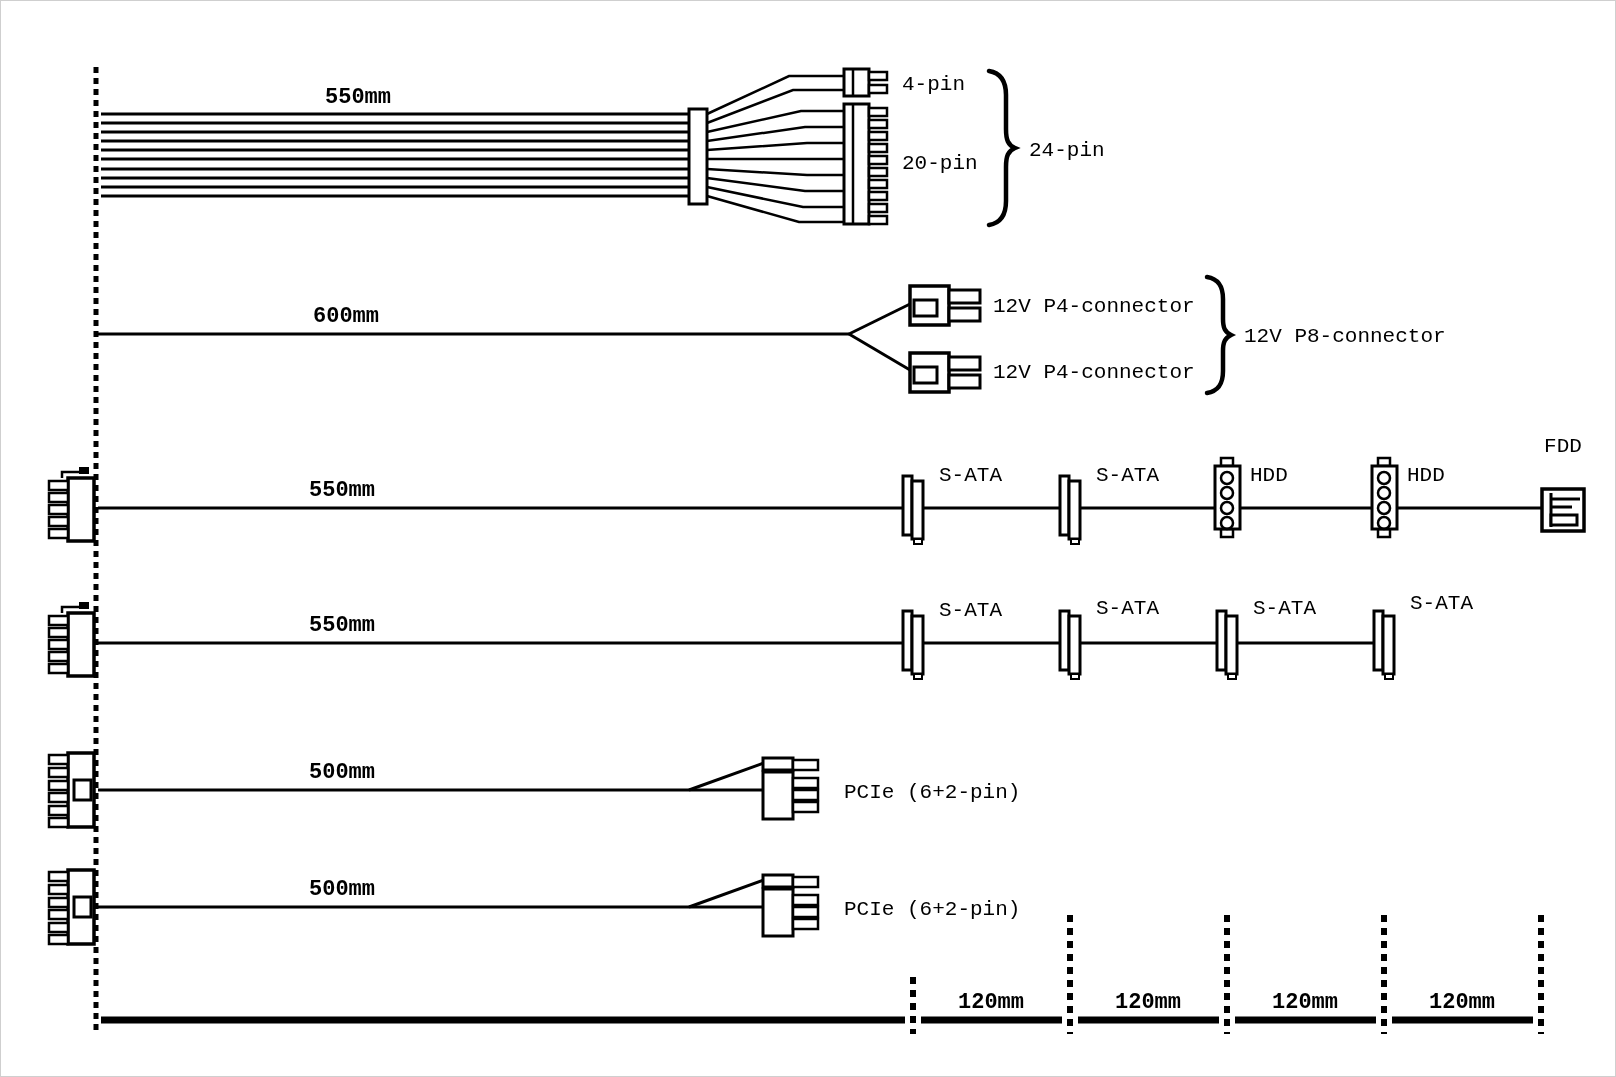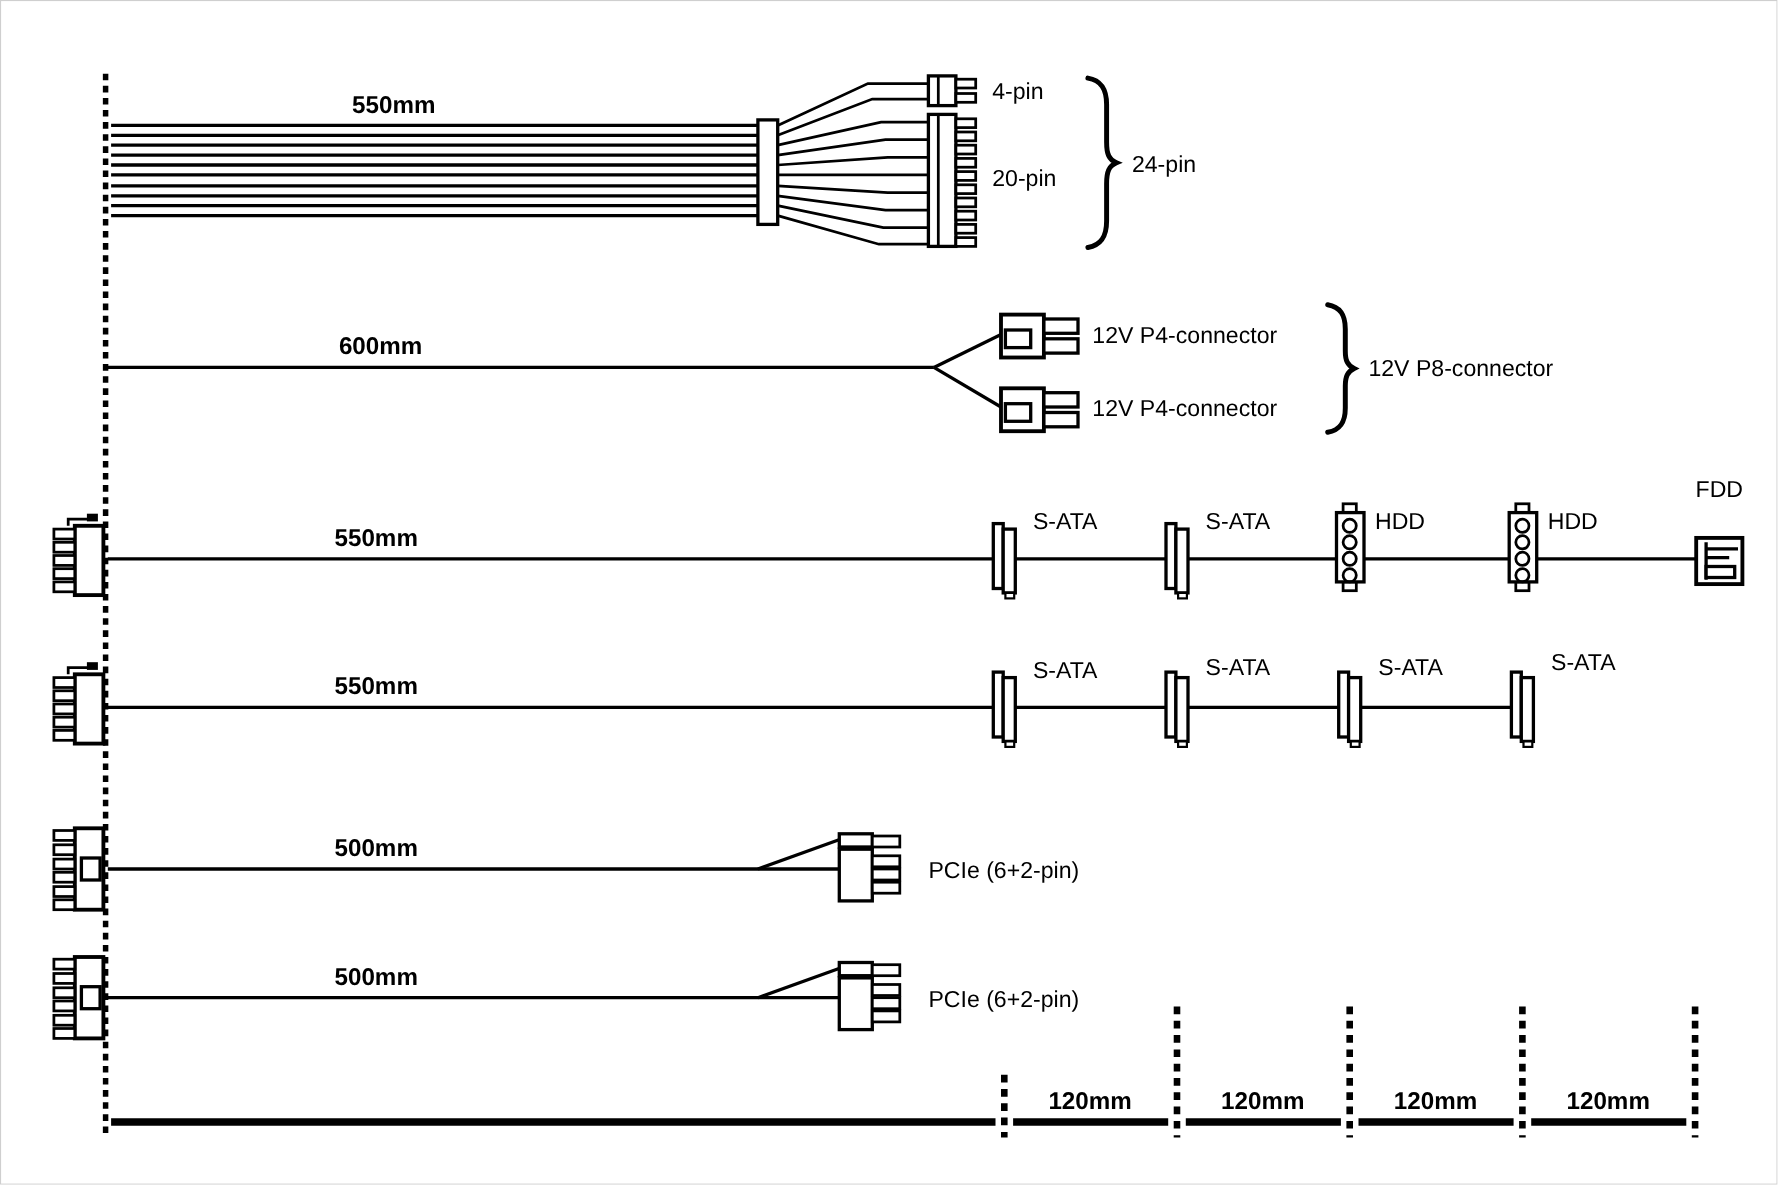--- a/index.html
+++ b/index.html
@@ -2,21 +2,21 @@
 <html><head>
 <meta charset="utf-8">
 <style>
   html,body{margin:0;padding:0;background:#ffffff;}
   .page{
     position:relative;
     width:1616px;height:1077px;
     background:#ffffff;
     border:1px solid #cfcfcf;
     box-sizing:border-box;
-    font-family:Liberation Sans, sans-serif;
+    font-family:Liberation Mono, monospace;
     overflow:hidden;
   }
   svg{display:block;}
   text{fill:#000000;}
   .meas{font-size:22px;font-weight:700;}
   .conn{font-size:21px;font-weight:400;}
   .ink{stroke:#000000;fill:none;}
   .fillw{fill:#ffffff;stroke:#000000;}
   .fillb{fill:#000000;stroke:none;}
 </style>

